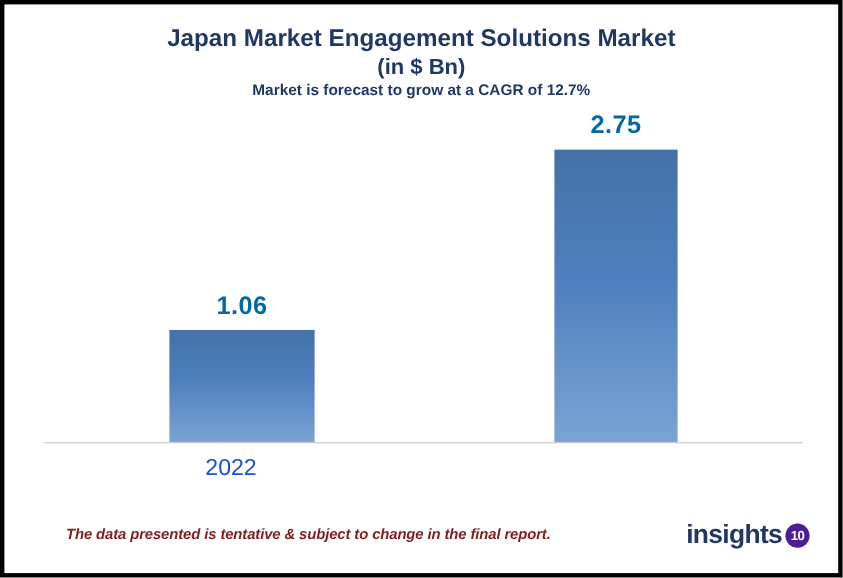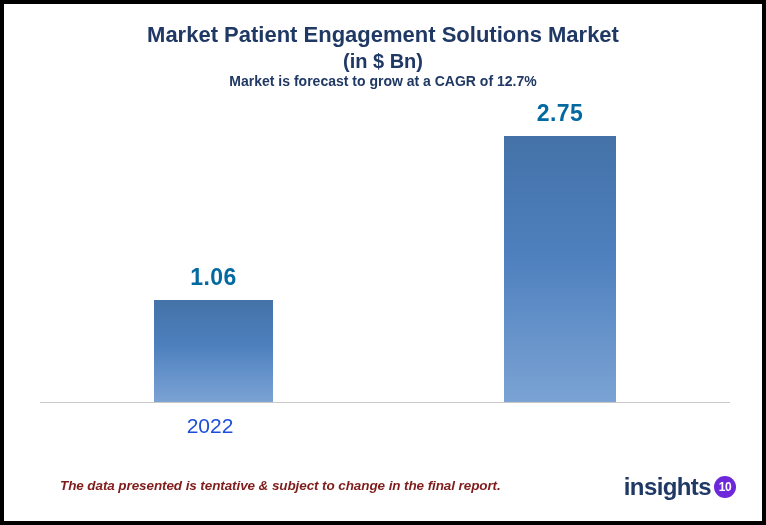--- a/index.html
+++ b/index.html
@@ -126,44 +126,44 @@
     font-size: 24px;
     font-weight: bold;
     color: #1F3864;
     letter-spacing: -0.6px;
   }
   #logo-badge {
     margin-left: 3px;
     width: 22px;
     height: 22px;
     border-radius: 50%;
-    background: #6d28d9;
+    background: #4c1d95;
     color: #ffffff;
     font-size: 12px;
     font-weight: bold;
     display: flex;
     align-items: center;
     justify-content: center;
     letter-spacing: -0.5px;
   }
 </style>
 </head>
 <body>
 
 <div id="frame">
   <div id="inner">
 
     <div id="title-block">
-      <div class="title-line" id="title-line-1">Market Patient Engagement Solutions Market</div>
+      <div class="title-line" id="title-line-1">Japan Market Engagement Solutions Market</div>
       <div class="title-line" id="title-line-2">(in $ Bn)</div>
       <div class="title-line" id="title-line-3">Market is forecast to grow at a CAGR of 12.7%</div>
     </div>
 
     <div id="plot">
-      <div class="bar-wrap" id="bar-wrap-0" style="left: 114px; width: 119px; height: 102px;">
+      <div class="bar-wrap" id="bar-wrap-0" style="left: 114px; width: 132px; height: 102px;">
         <div class="bar-label">1.06</div>
         <div class="bar" id="bar-0" style="height: 102px; background: linear-gradient(rgb(68, 114, 168) 0%, rgb(78, 128, 190) 45%, rgb(123, 163, 212) 100%);"></div>
       </div>
       <div class="bar-wrap" id="bar-wrap-1" style="left: 464px; width: 112px; height: 266px;">
         <div class="bar-label">2.75</div>
         <div class="bar" id="bar-1" style="height: 266px; background: linear-gradient(rgb(68, 114, 168) 0%, rgb(78, 128, 190) 45%, rgb(123, 163, 212) 100%);"></div>
       </div>
     </div>
 
     <div id="axis-line"></div>

